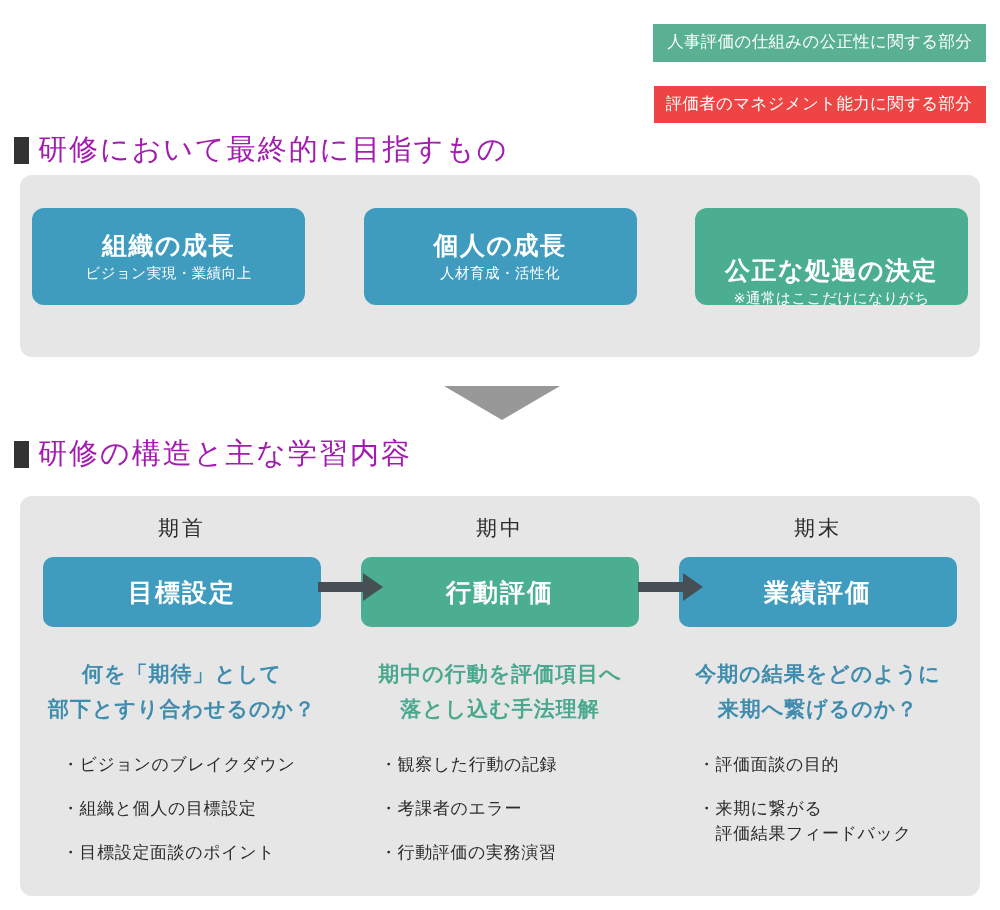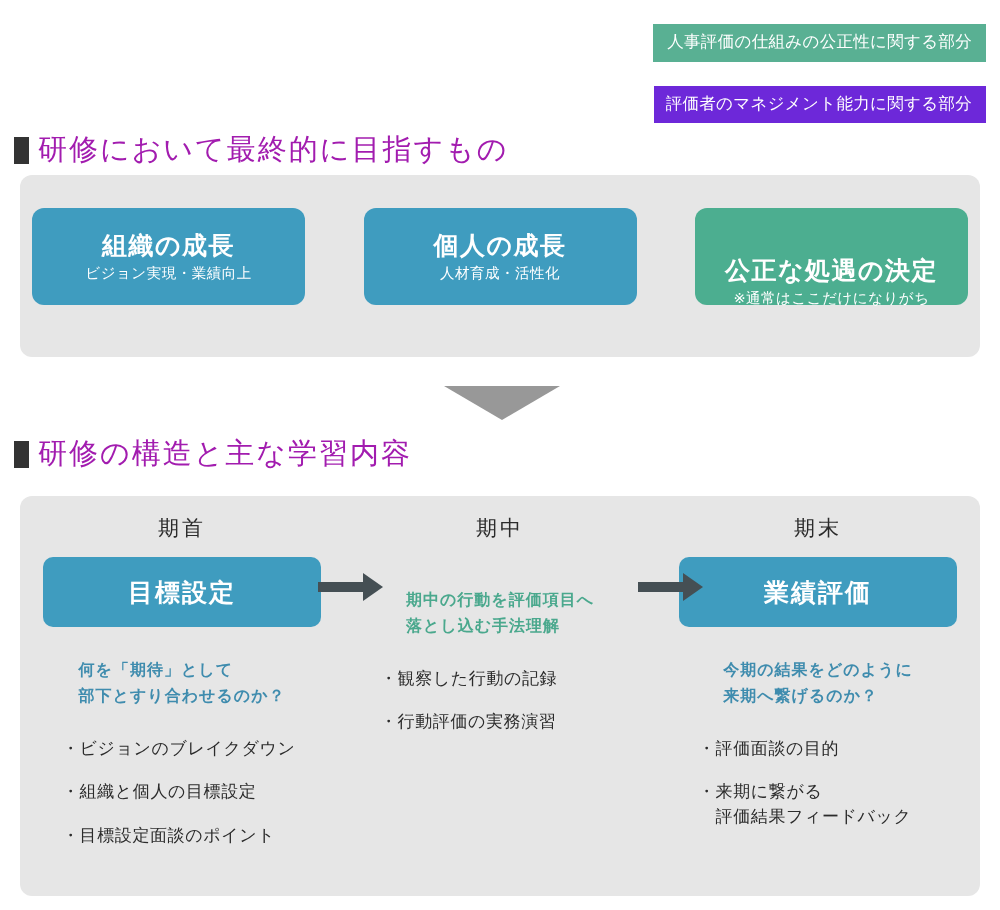--- a/index.html
+++ b/index.html
@@ -28,21 +28,21 @@
   }
   .legend-item {
     color: #ffffff;
     font-size: 16.5px;
     line-height: 1;
     padding: 10px 14px 11px 14px;
     letter-spacing: 0.3px;
     white-space: nowrap;
   }
   .legend-green { background: #59b093; }
-  .legend-blue  { background: #6d28d9; padding-left: 12px; }
+  .legend-blue  { background: #ef4444; padding-left: 12px; }
 
   
   .section-head {
     position: absolute;
     left: 14px;
     display: flex;
     align-items: center;
     gap: 9px;
     font-size: 29px;
     font-weight: 500;
@@ -181,22 +181,22 @@
     height: 0;
     border-top: 14px solid transparent;
     border-bottom: 14px solid transparent;
     border-left: 20px solid #454f54;
   }
   #flow-arrow-1 { left: 318px; }
   #flow-arrow-2 { left: 638px; }
 
   .phase-desc {
     margin-top: 30px;
-    text-align: left;
-    font-size: 16px;
+    text-align: center;
+    font-size: 21px;
     font-weight: 700;
     line-height: 1.65;
     letter-spacing: 1px;
     white-space: pre-line;
   }
   .phase-desc.blue  { color: #3f8cae; }
   .phase-desc.green { color: #4aa88d; }
 
   .phase-points {
     margin-top: 26px;
@@ -262,24 +262,26 @@
 部下とすり合わせるのか？</div>
       <div class="phase-points">
         <div class="point-item">・ビジョンのブレイクダウン</div>
         <div class="point-item">・組織と個人の目標設定</div>
         <div class="point-item">・目標設定面談のポイント</div>
       </div>
     </div>
 
     <div class="phase-col">
       <div class="phase-label">期中</div>
+      <div class="phase-box green">行動評価</div>
       <div class="phase-desc green">期中の行動を評価項目へ
 落とし込む手法理解</div>
       <div class="phase-points">
         <div class="point-item">・観察した行動の記録</div>
+        <div class="point-item">・考課者のエラー</div>
         <div class="point-item">・行動評価の実務演習</div>
       </div>
     </div>
 
     <div class="phase-col">
       <div class="phase-label">期末</div>
       <div class="phase-box blue">業績評価</div>
       <div class="phase-desc blue">今期の結果をどのように
 来期へ繋げるのか？</div>
       <div class="phase-points">

